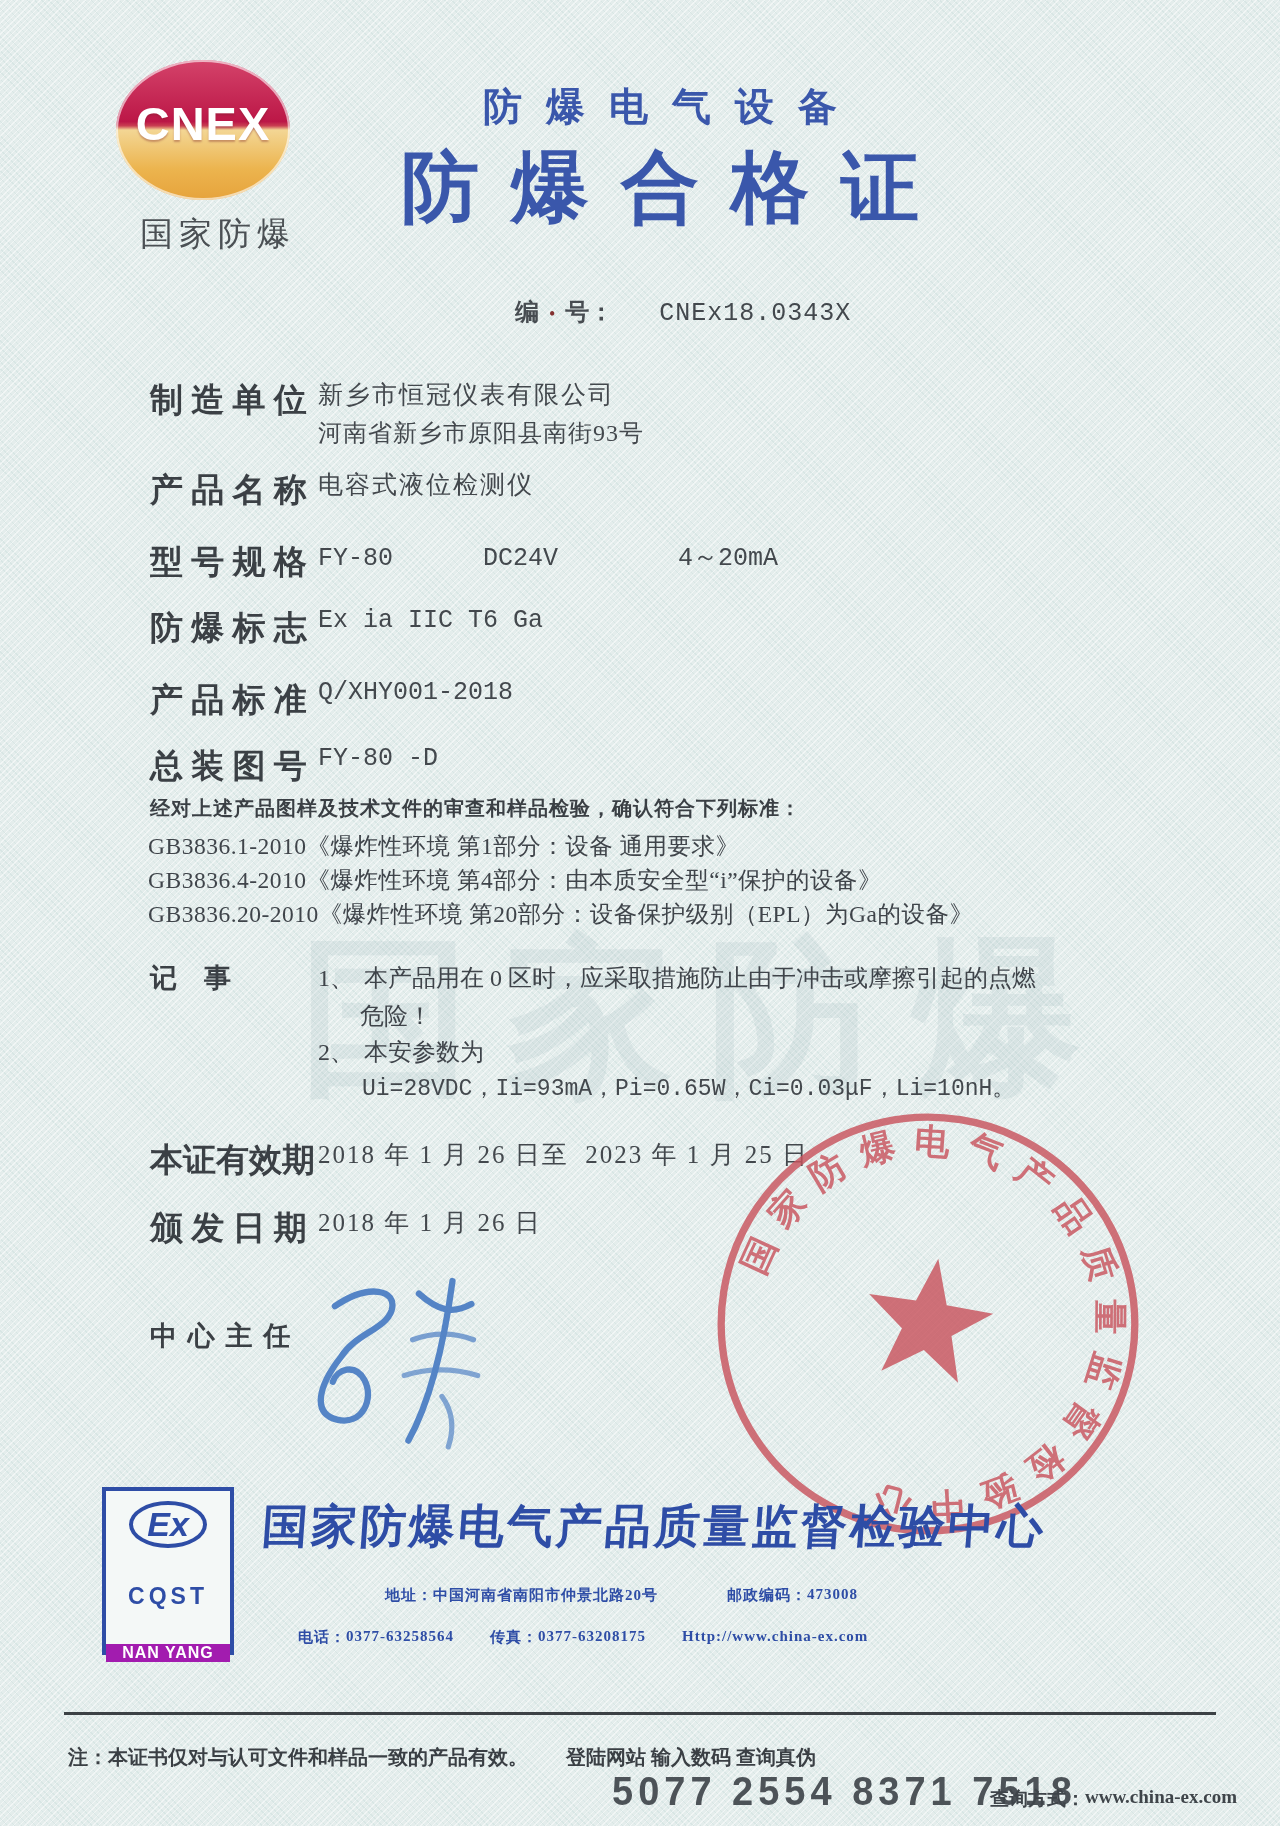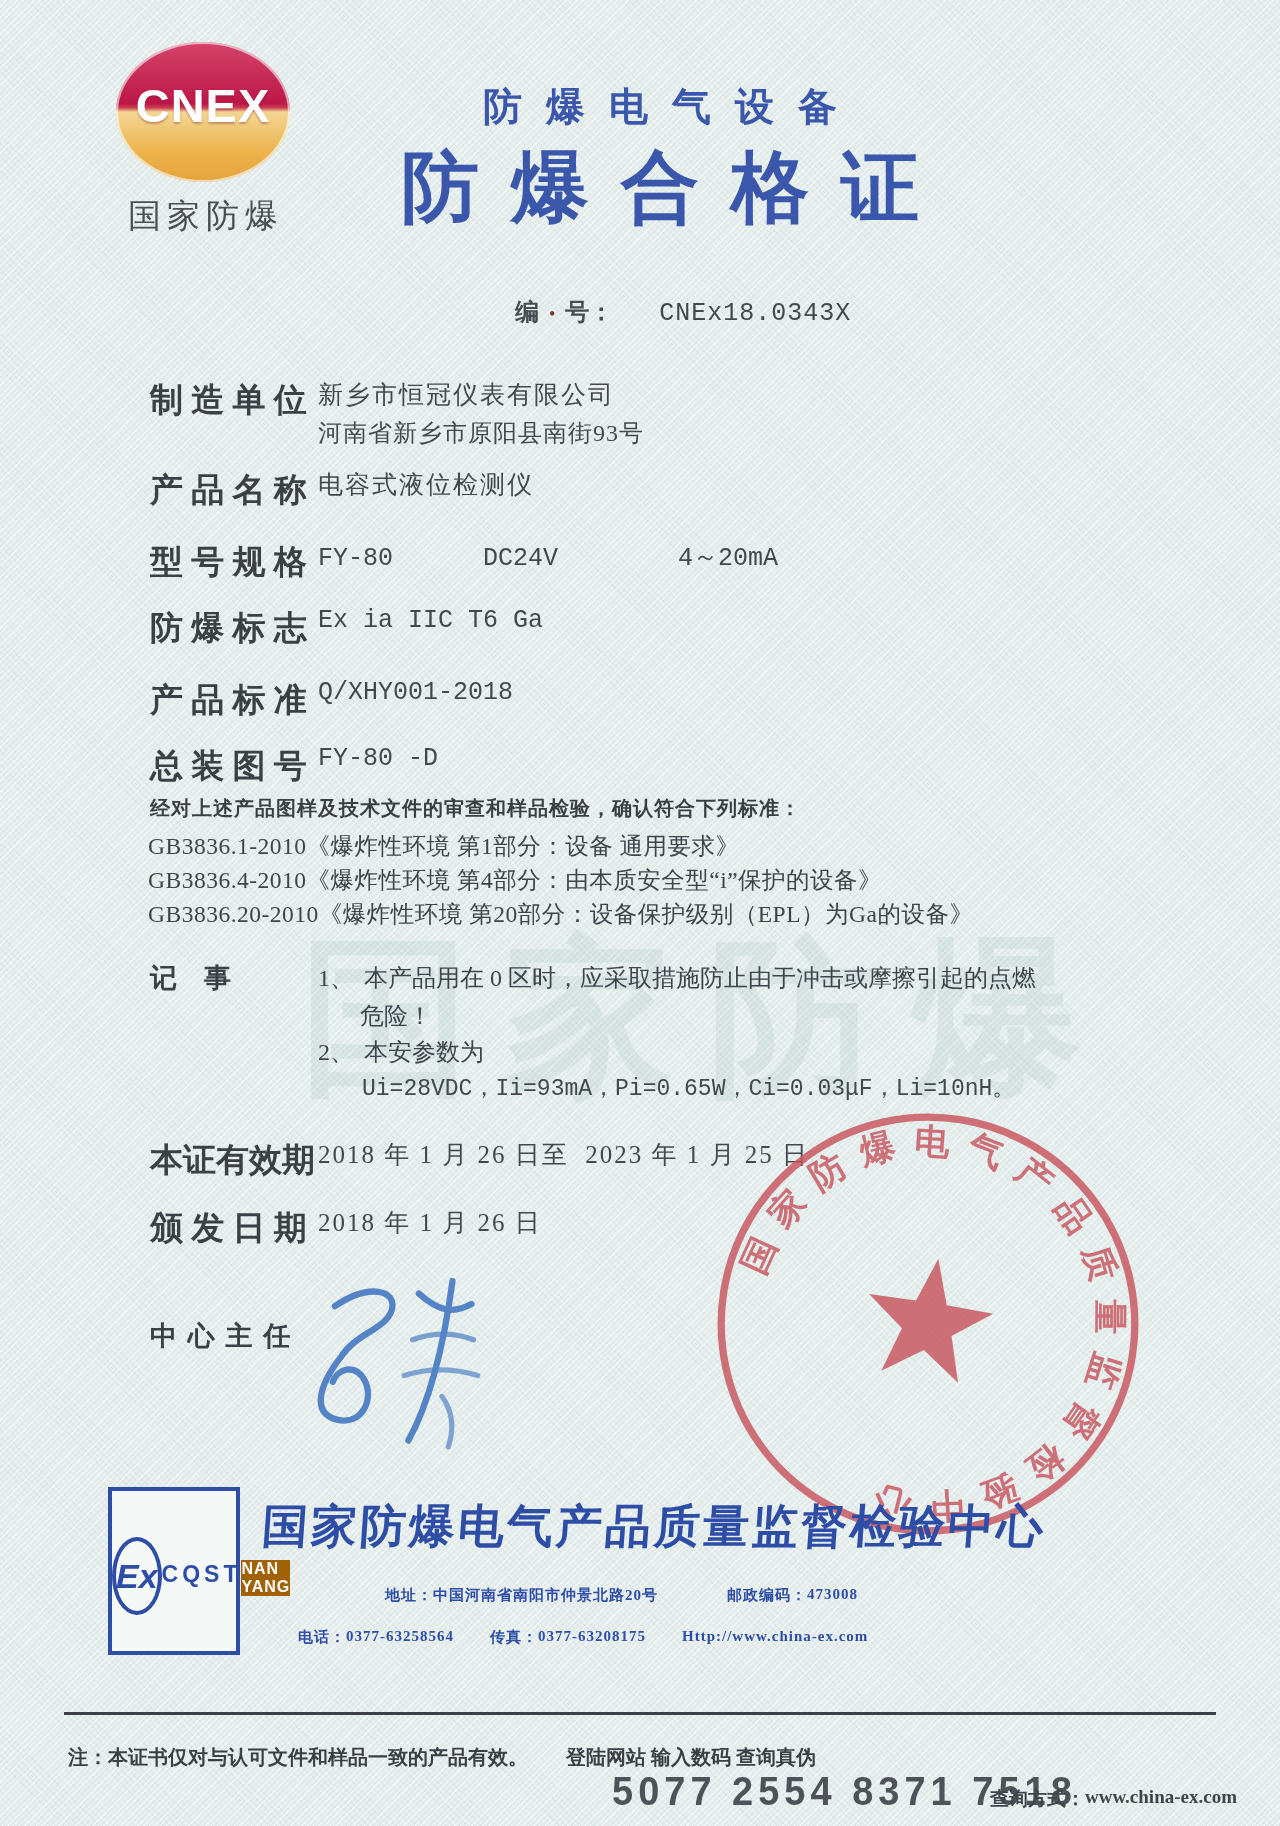--- a/index.html
+++ b/index.html
@@ -11,21 +11,21 @@
     background:
       repeating-linear-gradient(135deg, rgba(255,255,255,0.5) 0px, rgba(255,255,255,0.5) 1px, transparent 1px, transparent 4px),
       repeating-linear-gradient(45deg, rgba(185,212,209,0.28) 0px, rgba(185,212,209,0.28) 1px, transparent 1px, transparent 5px),
       #e4edec;
     font-family:"Liberation Serif","DejaVu Serif",serif;
     color:#3d4247;
   }
   .abs{position:absolute;}
 
   
-  .logo{left:116px;top:42px;width:180px;text-align:center;}
+  .logo{left:116px;top:60px;width:180px;text-align:right;}
   .logo-ellipse{
     width:174px;height:140px;border-radius:50%;
     background:linear-gradient(180deg,#d4436a 0%,#bc1747 44%,#c93f52 47%,#f3d694 50%,#ecb44e 78%,#e6a33c 100%);
     display:flex;align-items:center;justify-content:center;
     box-shadow:0 0 0 2px rgba(255,255,255,0.6) inset;
   }
   .logo-ellipse span{
     font-family:"Liberation Sans","DejaVu Sans",sans-serif;
     font-weight:bold;font-size:47px;color:#ffffff;letter-spacing:1px;
     text-shadow:0 2px 2px rgba(120,30,40,0.35);
@@ -80,33 +80,34 @@
 
   
   .watermark{
     left:300px;top:905px;font-size:170px;font-weight:bold;letter-spacing:34px;
     color:rgba(128,164,168,0.13);font-family:"Liberation Sans","DejaVu Sans",sans-serif;
     pointer-events:none;
   }
 
   
   .ex-logo{
-    left:108px;top:1487px;width:132px;height:168px;
+    left:102px;top:1487px;width:132px;height:168px;
     border:4px solid #2e4da6;background:#f4f8f7;box-sizing:border-box;
-    display:flex;flex-direction:row;align-items:center;
-    font-family:"Liberation Sans","DejaVu Sans",sans-serif;
+    display:flex;flex-direction:column;align-items:center;
+    font-family:"Liberation Sans","DejaVu Sans",sans-serif;
+    gap:29px;
   }
   .ex-circle{
     margin-top:10px;width:70px;height:70px;border:4px solid #2e4da6;border-radius:50%;
     display:flex;align-items:center;justify-content:center;
     color:#2e4da6;font-size:34px;font-weight:bold;font-style:italic;
   }
   .ex-cqst{margin-top:6px;color:#2e4da6;font-size:23px;font-weight:bold;letter-spacing:4px;}
   .ex-band{
-    margin-top:14px;width:100%;flex:1;background:#a16207;color:#ffffff;
+    margin-top:5px;width:100%;flex:1;background:#a21caf;color:#ffffff;
     display:flex;align-items:center;justify-content:center;
     font-size:16px;font-weight:bold;letter-spacing:1px;
   }
   .org-name{
     left:262px;top:1496px;width:790px;
     font-size:46px;font-weight:bold;color:#2e4da6;letter-spacing:3px;
     transform:skewX(-4deg);
     font-family:"Liberation Serif","DejaVu Serif",serif;
     white-space:nowrap;
   }

